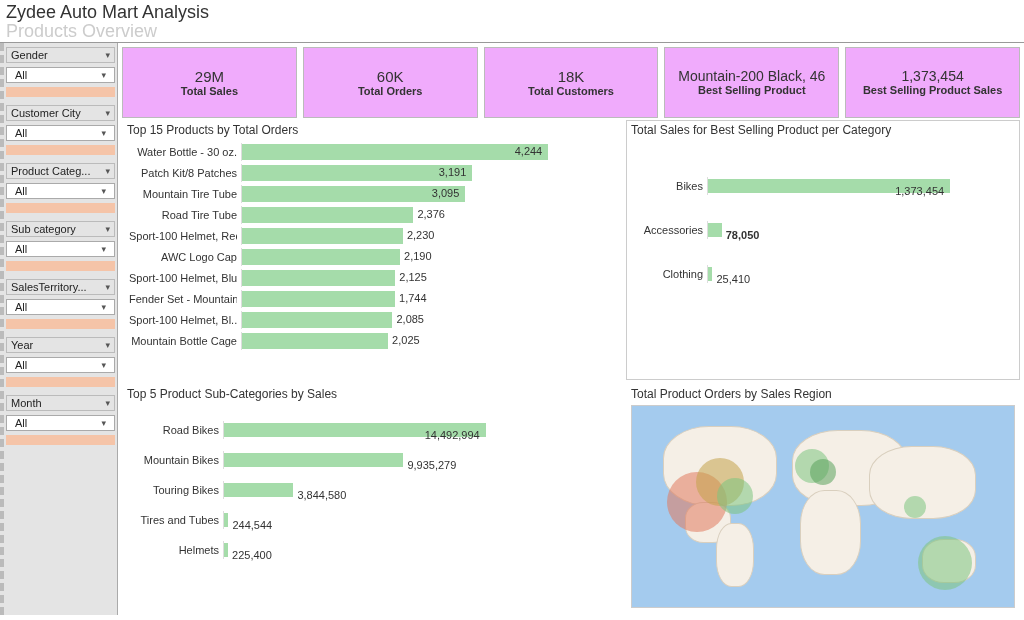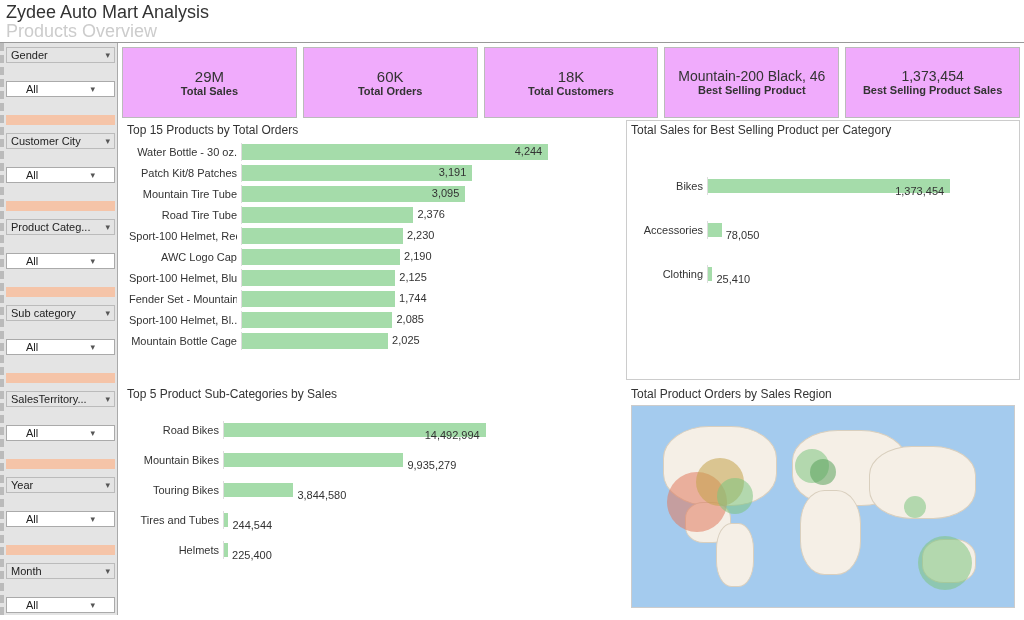--- a/index.html
+++ b/index.html
@@ -2,23 +2,23 @@
 <html><head>
 <meta charset="utf-8">
 <style>
   * { box-sizing: border-box; margin: 0; padding: 0; }
   body { font-family: "Segoe UI", Arial, sans-serif; font-size: 12px; color: #222; background: #fff; width: 1024px; height: 620px; overflow: hidden; }
   .header { background: #fff; padding: 2px 6px 0 6px; border-bottom: 1px solid #999; }
   .title-main { font-size: 18px; font-weight: 400; color: #333; }
   .title-sub { font-size: 18px; font-weight: 400; color: #ccc; margin-top: -2px; }
   .layout { display: flex; height: calc(100% - 48px); }
   .sidebar { width: 118px; background: #e4e4e4; padding: 4px 2px; display: flex; flex-direction: column; gap: 8px; border-right: 1px solid #aaa; border-left: 4px dashed #bbb; }
-  .slicer { display: flex; flex-direction: column; gap: 18px; }
+  .slicer { display: flex; flex-direction: column; gap: 4px; }
   .slicer-head { display: flex; align-items: center; justify-content: space-between; background: #e4e4e4; border: 1px solid #bbb; font-size: 11px; padding: 1px 4px; height: 16px; cursor: pointer; }
-  .slicer-select { display: flex; align-items: center; justify-content: space-between; background: #fff; border: 1px solid #aaa; font-size: 11px; padding: 1px 19px; height: 16px; cursor: pointer; }
+  .slicer-select { display: flex; align-items: center; justify-content: space-between; background: #fff; border: 1px solid #aaa; font-size: 11px; padding: 1px 8px; height: 16px; cursor: pointer; }
   .slicer-foot { height: 10px; background: #f5c4a8; }
   .chev { font-size: 9px; color: #555; }
   .main { flex: 1; display: flex; flex-direction: column; }
   .kpi-row { display: flex; gap: 6px; padding: 4px 4px 2px 4px; }
   .kpi { flex: 1; border: 1px solid #bbb; background: #f0abfc; text-align: center; padding: 20px 2px; }
   .kpi-val { font-size: 15px; font-weight: 400; color: #333; }
   .kpi-label { font-size: 11px; font-weight: 600; color: #333; }
   .kpi.wide .kpi-val { font-size: 14px; }
   .grid { flex: 1; display: grid; grid-template-columns: 500px 1fr; grid-template-rows: 260px 1fr; gap: 4px; padding: 0 4px 4px 4px; min-height: 0; }
   .panel { border: 1px solid transparent; background: #fff; padding: 2px 4px; overflow: hidden; }
@@ -237,21 +237,21 @@
               <div class="hbar-cat">Bikes</div>
               <div class="hbar-track">
                 <div class="hbar-fill" style="width:80.44516285714286%"></div>
                 <div class="hbar-val" style="left:calc(80.44516285714286% - 6px);transform:translateX(-100%);">1,373,454</div>
               </div>
             </div>
             <div class="hbar-row">
               <div class="hbar-cat">Accessories</div>
               <div class="hbar-track">
                 <div class="hbar-fill" style="width:4.5715%"></div>
-                <div class="hbar-val" style="left:calc(4.5715% + 4px);">78,050</div>
+                <div class="hbar-val" style="left:calc(4.5715% + 4px);font-weight:bold;">78,050</div>
               </div>
             </div>
             <div class="hbar-row">
               <div class="hbar-cat">Clothing</div>
               <div class="hbar-track">
                 <div class="hbar-fill" style="width:1.4883%"></div>
                 <div class="hbar-val" style="left:calc(1.4883% + 4px);">25,410</div>
               </div>
             </div>
           </div>

